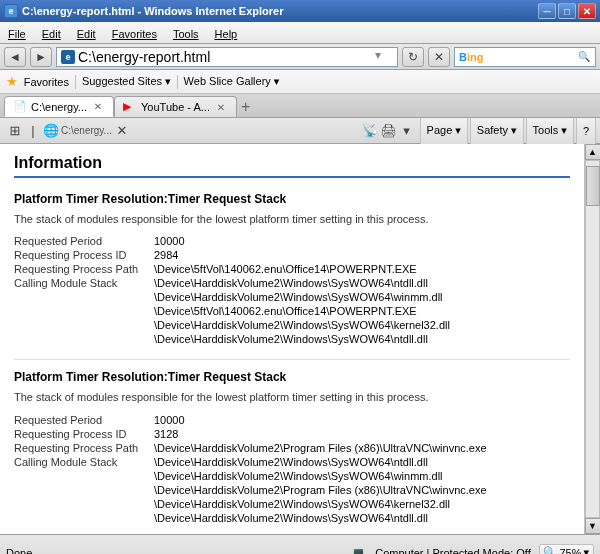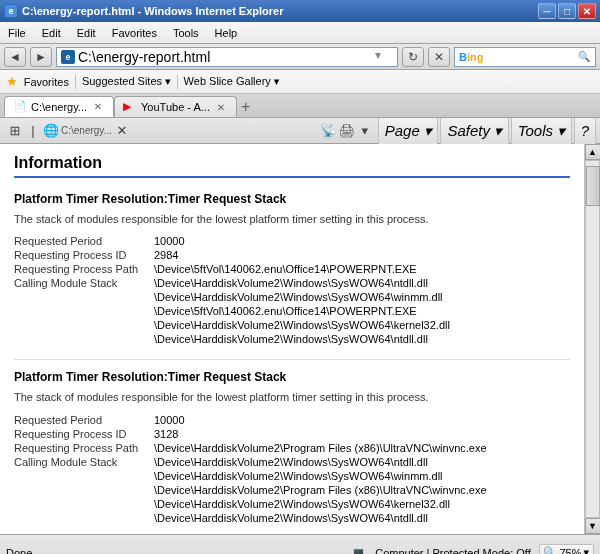--- a/index.html
+++ b/index.html
@@ -27,21 +27,22 @@
       display: flex; align-items: center; justify-content: center; border-radius: 2px;
     }
     .tb-btn.close { background: linear-gradient(to bottom, #e06060, #c02020); }
 
     
     .menu-bar {
       background: linear-gradient(to bottom, #f8f8f8, #e8e8e8);
       height: 22px;
       border-bottom: 1px solid #a0a0a0;
       display: flex;
-      align-items: center;
+      align-items: flex-end;
+      text-decoration: underline;
     }
     .menu-item { padding: 3px 8px; font-size: 11px; cursor: pointer; color: #000; }
 
     
     .address-bar {
       background: linear-gradient(to bottom, #e8e8e8, #d8d8d8);
       height: 26px;
       display: flex;
       align-items: center;
       padding: 2px 4px;
@@ -134,23 +135,23 @@
       align-items: center;
       padding: 0 4px;
       gap: 2px;
       border-bottom: 1px solid #a0a0a0;
     }
     .toolbar-btn {
       height: 34px; padding: 0 6px;
       background: linear-gradient(to bottom, #f4f4f4, #dcdcdc);
       border: 1px solid #c0c0c0;
       border-radius: 3px;
-      font-size: 15px;
+      font-size: 11px;
       cursor: pointer;
-      display: flex; align-items: center; gap: 2px; font-style: italic;
+      display: flex; align-items: center; gap: 2px;
     }
     .toolbar-icon-set { display: flex; align-items: center; gap: 2px; padding: 0 3px; }
     .small-icon { width: 16px; height: 16px; display: flex; align-items: center; justify-content: center; font-size: 13px; cursor: pointer; color: #444; }
 
     
     .main-area {
       display: flex;
       height: calc(554px - 22px - 22px - 26px - 24px - 24px - 26px - 20px);
       background: white;
     }

